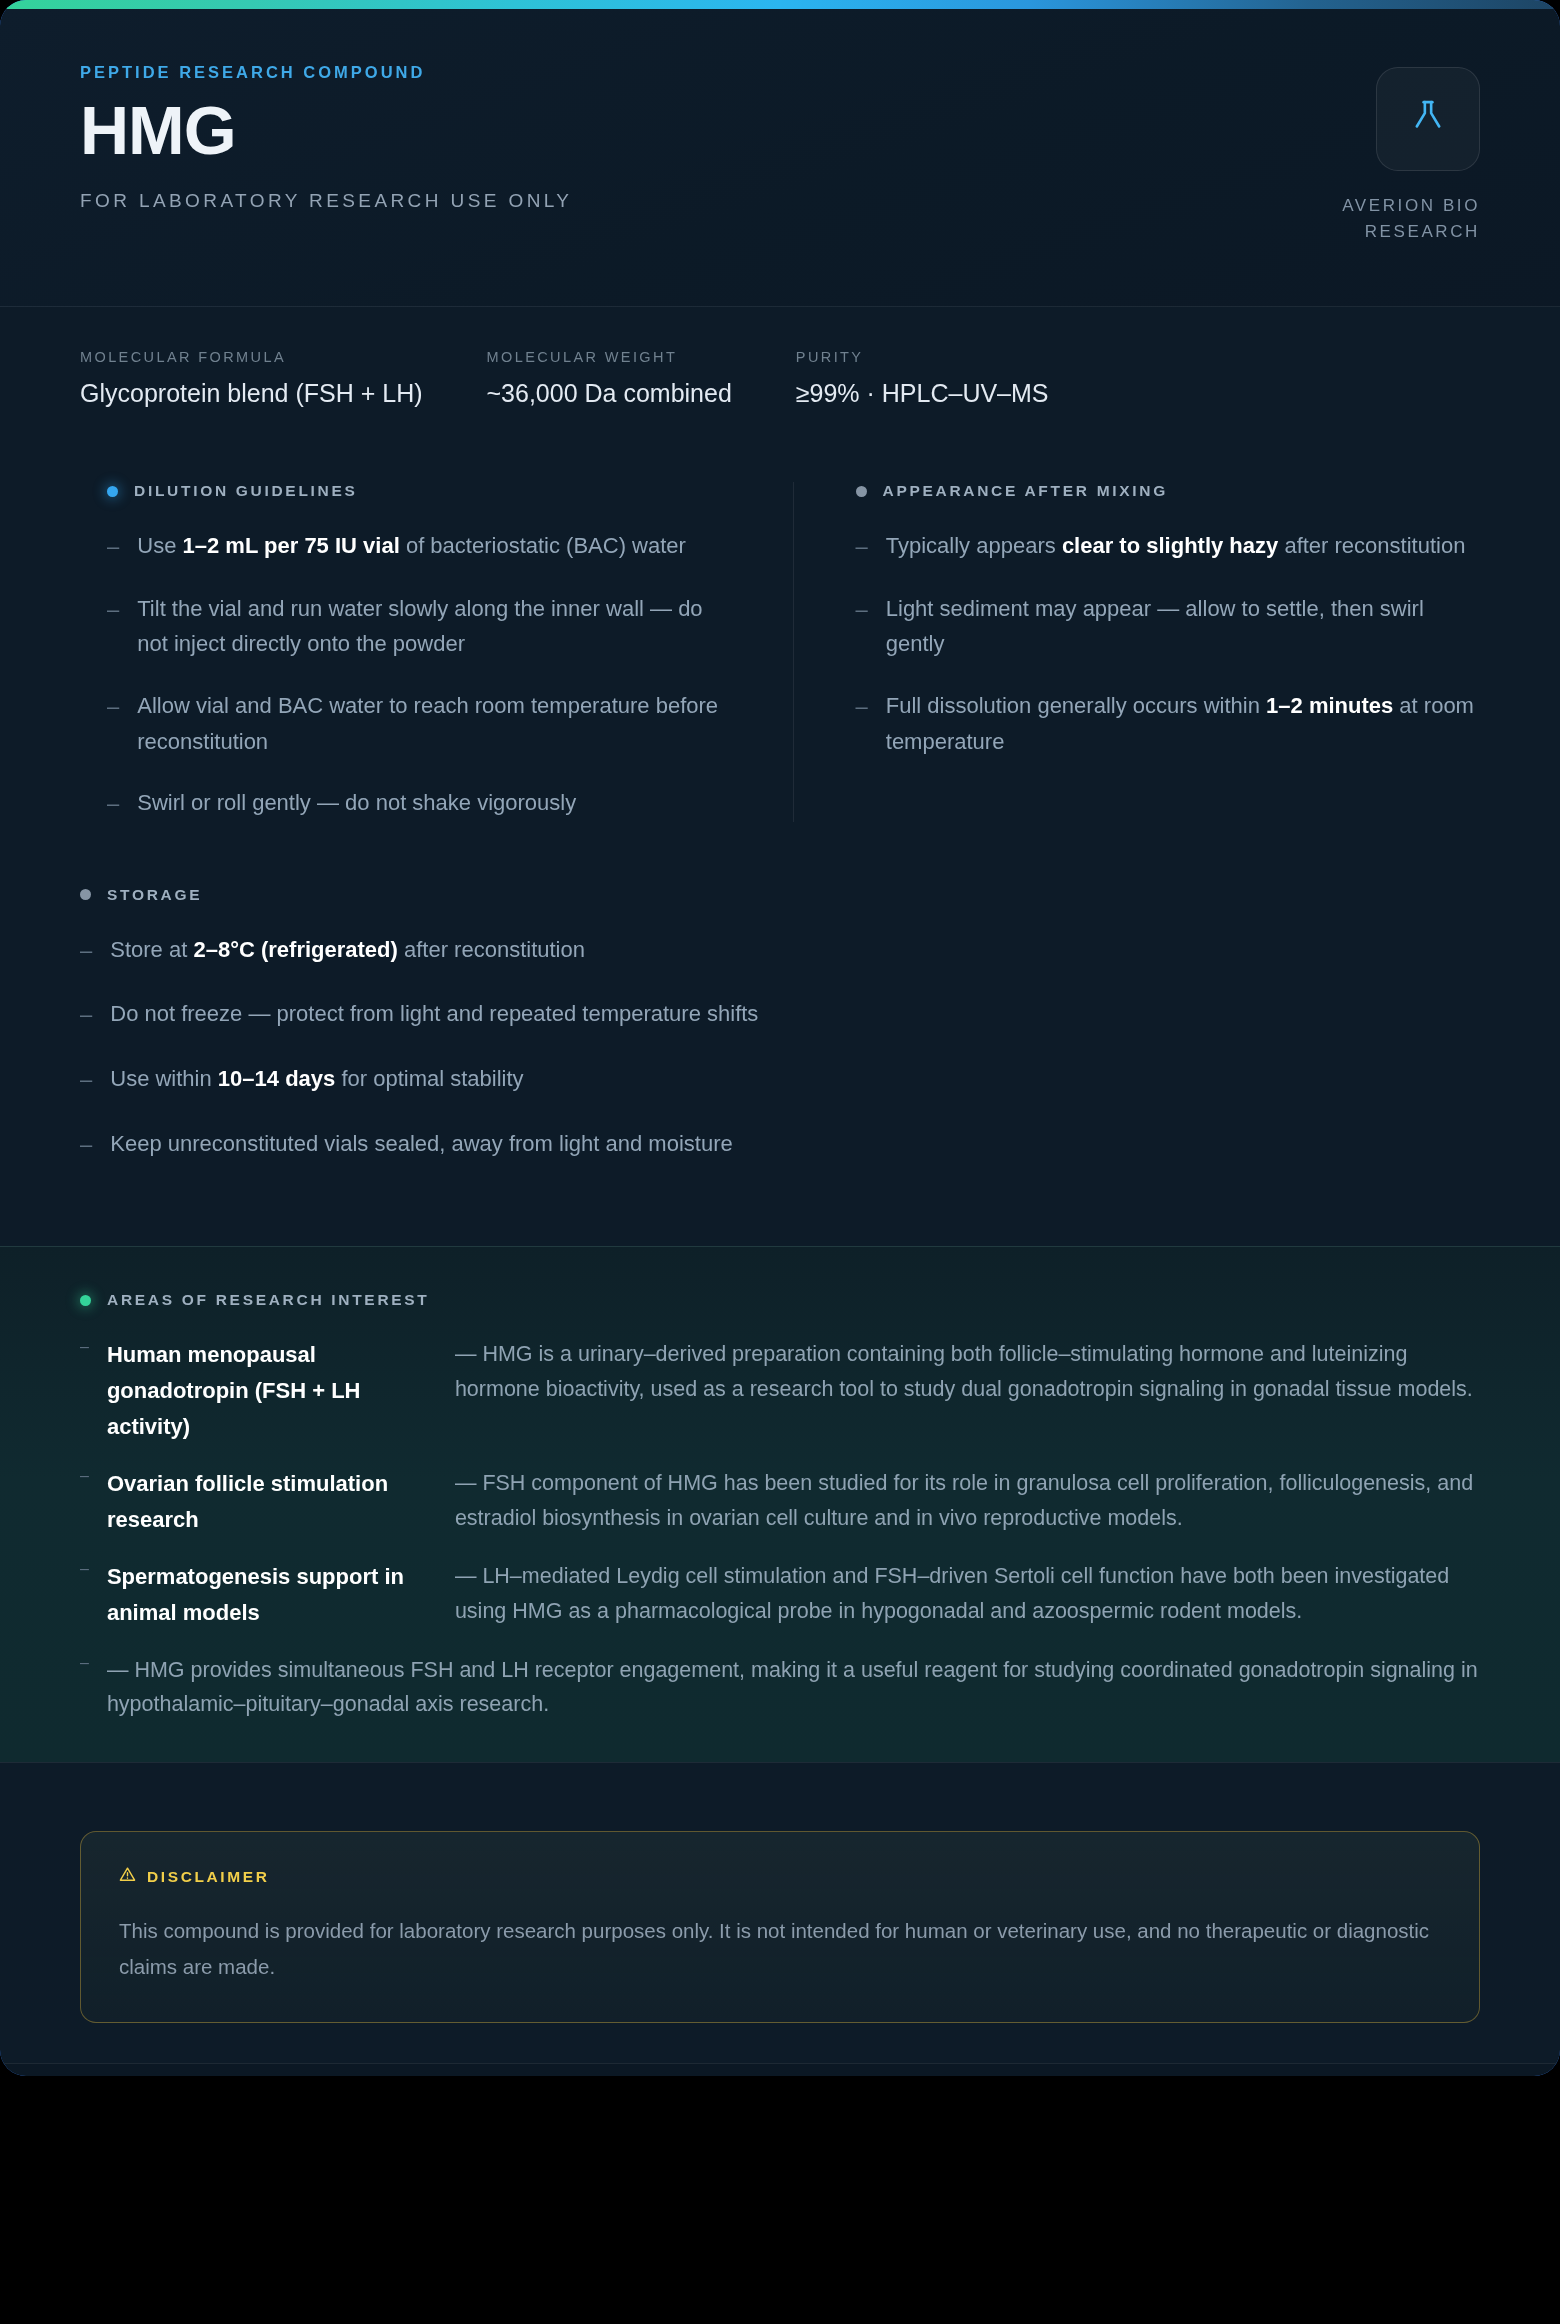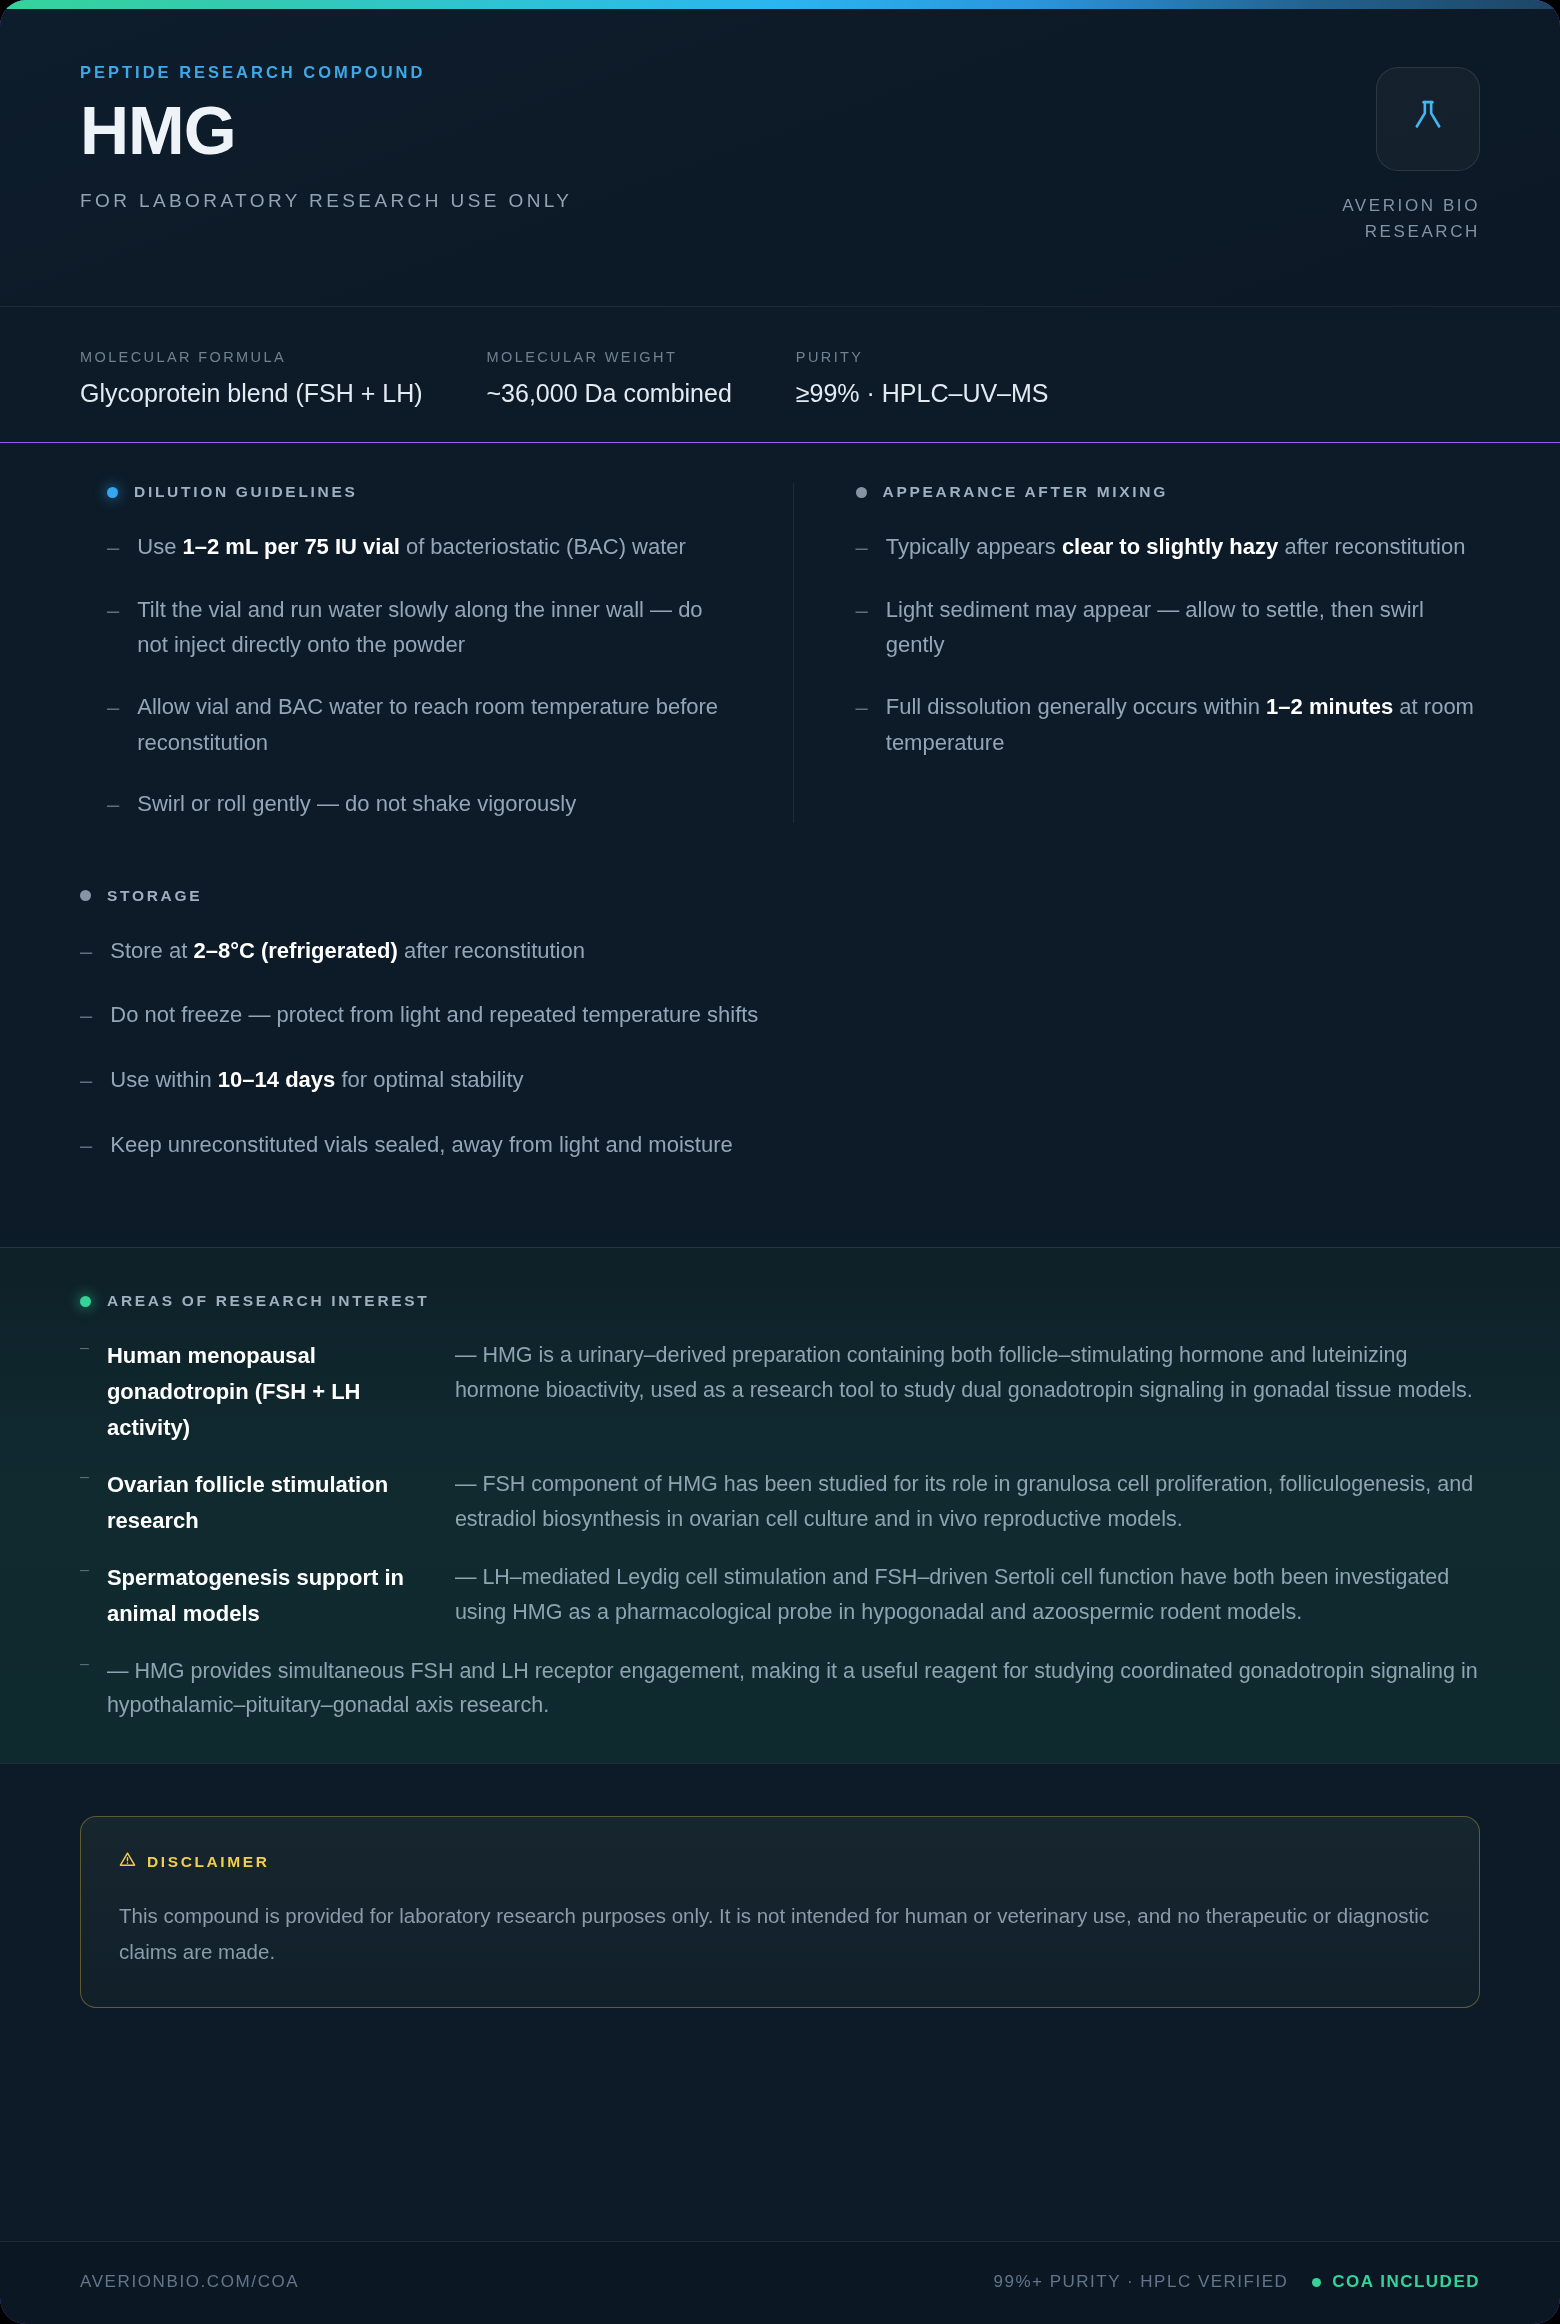--- a/index.html
+++ b/index.html
@@ -4,24 +4,24 @@
 <style>
   * { margin:0; padding:0; box-sizing:border-box; }
   html, body {
     width:1560px; height:2324px;
     background:#000000;
     font-family:"Liberation Sans", sans-serif;
     -webkit-font-smoothing:antialiased;
   }
   .card {
     position:relative;
-    width:1560px; height:2324px;
+    width:1560px; height:2076px;
     border-radius:26px;
     overflow:hidden;
-    background:#8b5cf6;
+    background:#3b82f6;
     display:flex; flex-direction:column;
   }
   
   .accent-bar {
     height:9px; width:100%;
     background:linear-gradient(90deg,#34d39a 0%,#35c9b2 16%,#2ec2d6 33%,#2bb5f0 50%,#2a96dd 66%,#23628f 84%,#1d4463 100%);
     flex:none;
   }
 
   
@@ -136,21 +136,21 @@
   }
   .r-desc {
     flex:1;
     font-size:21.5px; line-height:1.62; color:#8fa3b3;
   }
 
   
   .disclaimer-wrap {
     background:#0d1b28;
     border-top:1px solid rgba(255,255,255,.07);
-    padding:52px 80px 40px 80px;
+    padding:68px 80px 40px 80px;
     flex:1;
   }
   .disclaimer {
     border:1px solid rgba(214,176,58,.40);
     border-radius:16px;
     background:linear-gradient(180deg,rgba(32,48,52,.55) 0%,rgba(22,38,44,.45) 100%);
     padding:34px 38px 38px 38px;
   }
   .disc-head { display:flex; align-items:center; gap:11px; margin-bottom:26px; }
   .disc-title {

